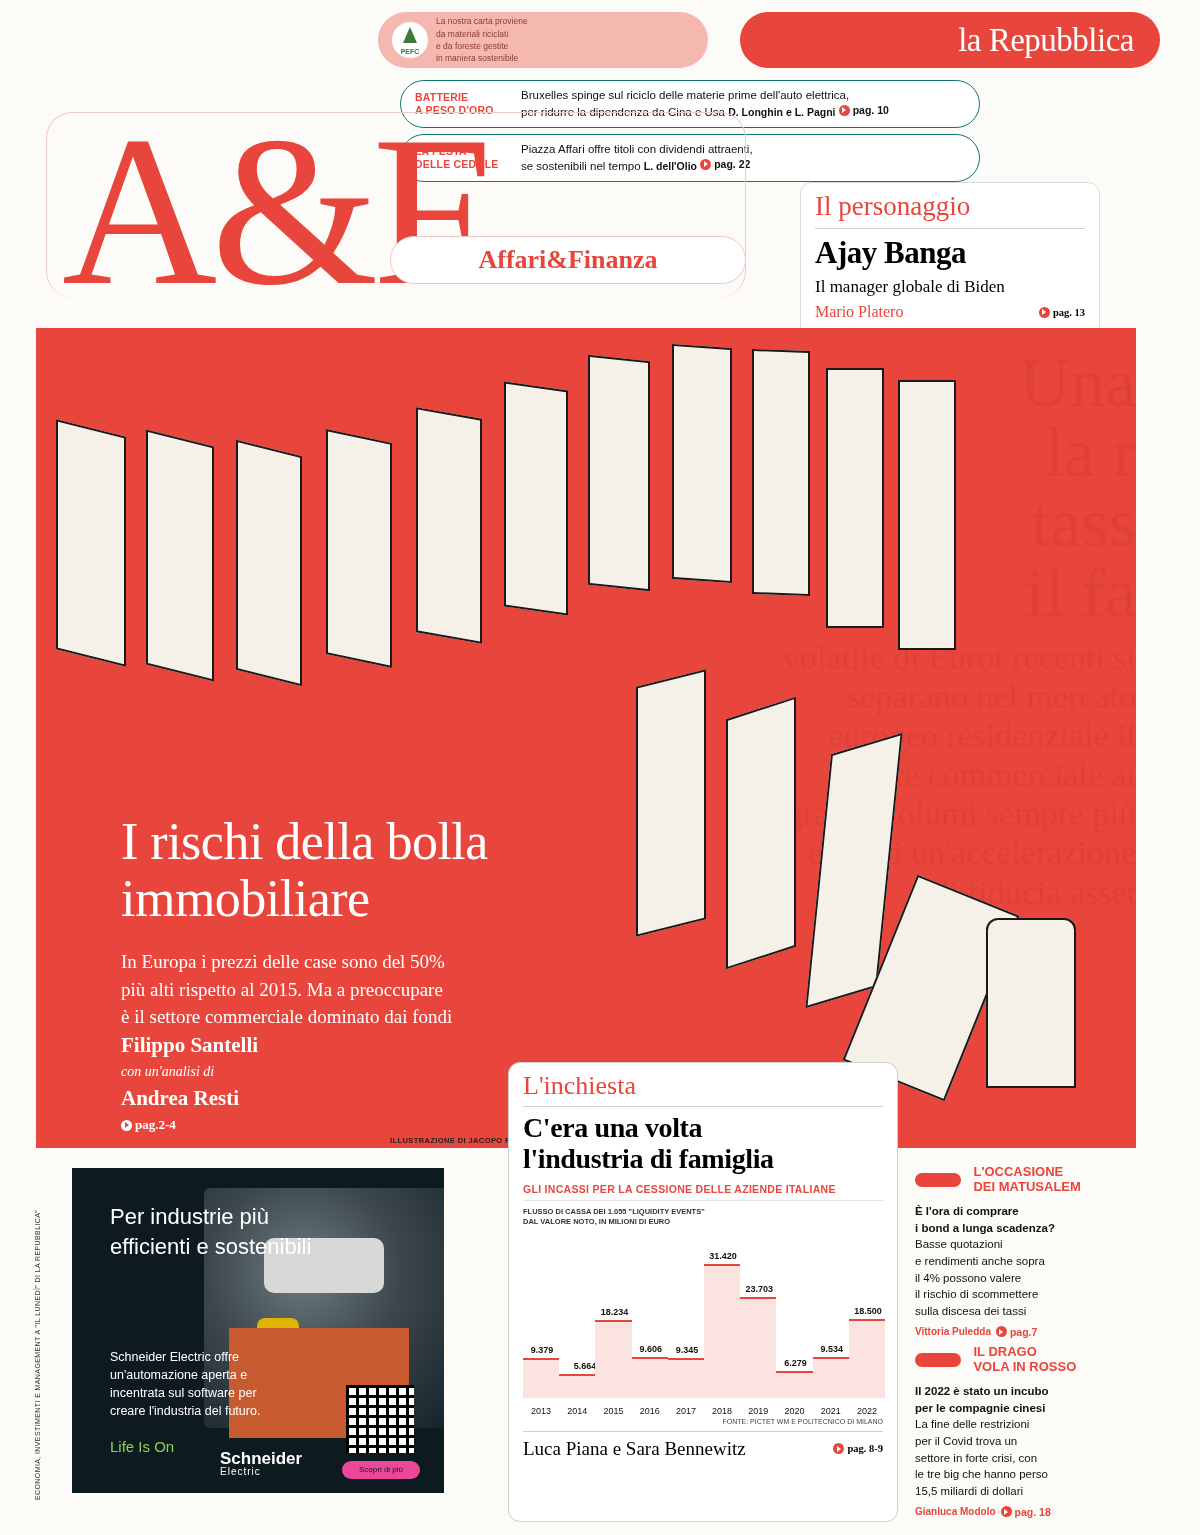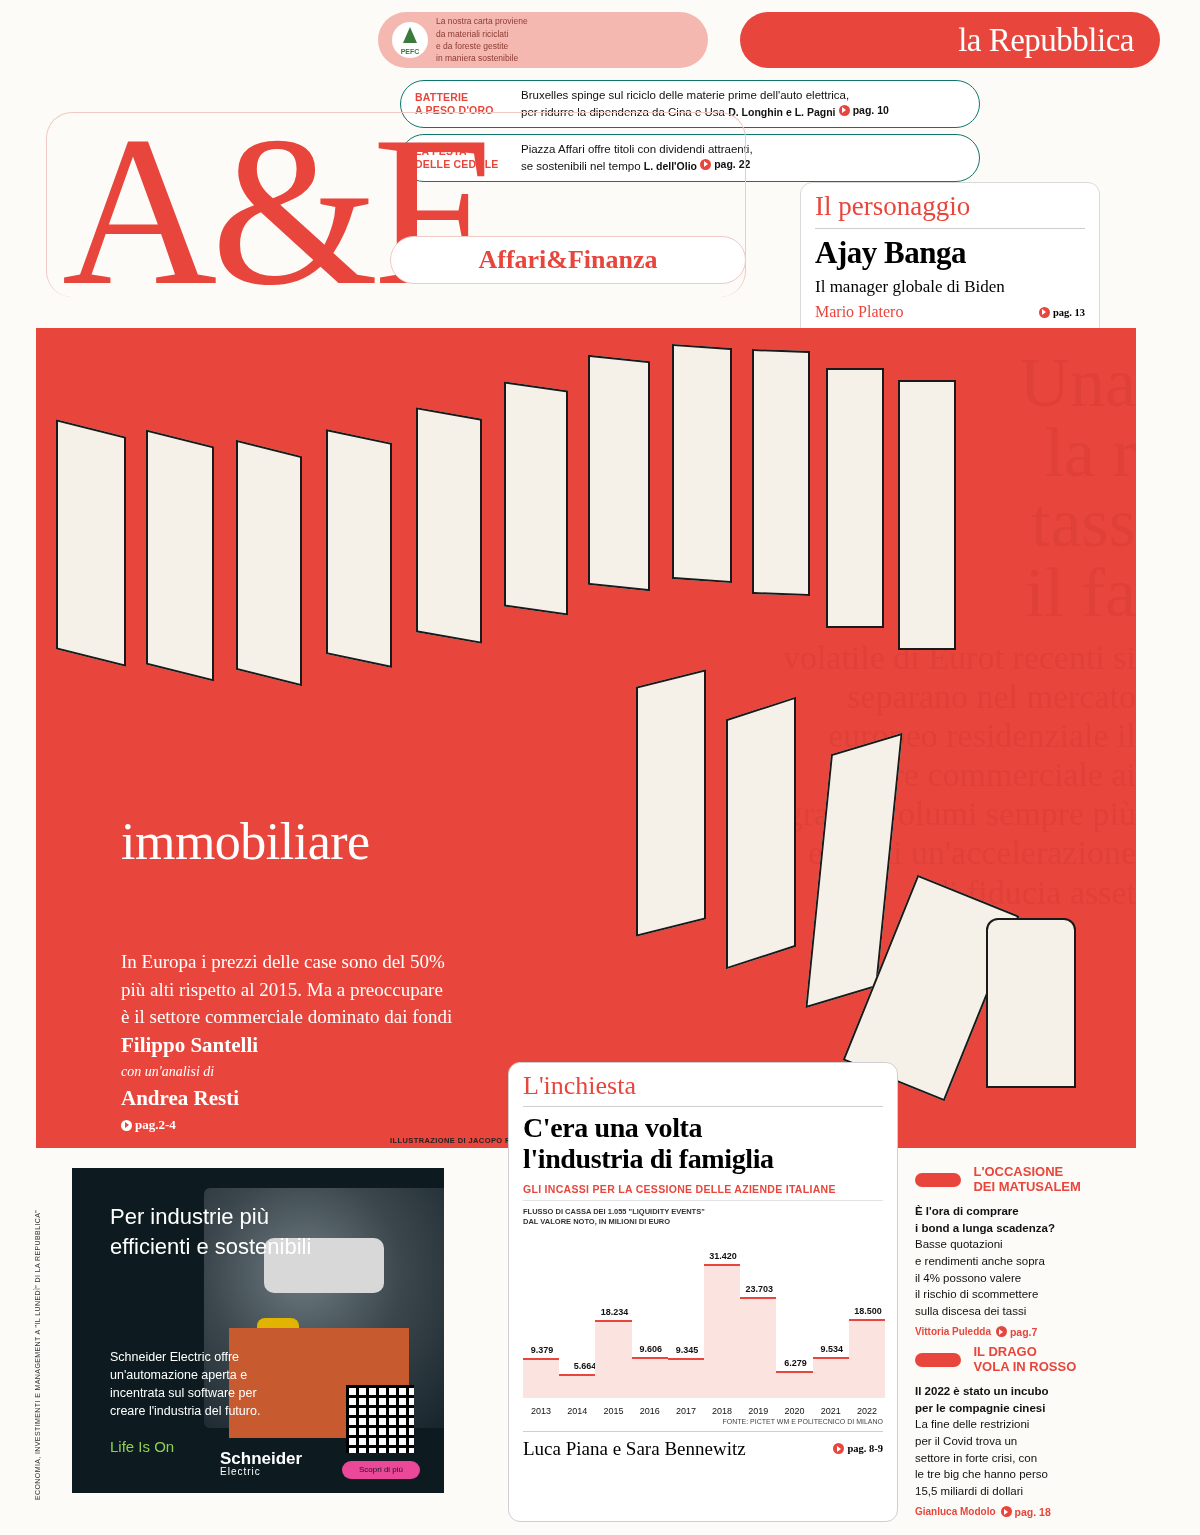--- a/index.html
+++ b/index.html
@@ -290,20 +290,21 @@
     <div class="bld" style="left:716px;top:22px;width:58px;height:245px;transform:skewY(2deg);"></div>
     <div class="bld" style="left:790px;top:40px;width:58px;height:260px;"></div>
     <div class="bld" style="left:862px;top:52px;width:58px;height:270px;"></div>
     <div class="bld" style="left:600px;top:350px;width:70px;height:250px;transform:skewY(-14deg);"></div>
     <div class="bld" style="left:690px;top:380px;width:70px;height:250px;transform:skewY(-18deg);"></div>
     <div class="bld" style="left:782px;top:420px;width:72px;height:245px;transform:skewY(-22deg) rotate(6deg);"></div>
     <div class="bld" style="left:840px;top:560px;width:110px;height:200px;transform:rotate(22deg);"></div>
     <div style="position:absolute;left:950px;top:590px;width:90px;height:170px;background:#f5f0e8;border:2px solid #1a1a1a;border-radius:12px 12px 0 0;"></div>
 
     <div class="headline">
+      <div>I rischi della bolla</div>
       <div>immobiliare</div>
     </div>
 
     <div class="standfirst">
       <div>In Europa i prezzi delle case sono del 50%</div>
       <div>più alti rispetto al 2015. Ma a preoccupare</div>
       <div>è il settore commerciale dominato dai fondi</div>
     </div>
 
     <div class="byline">

